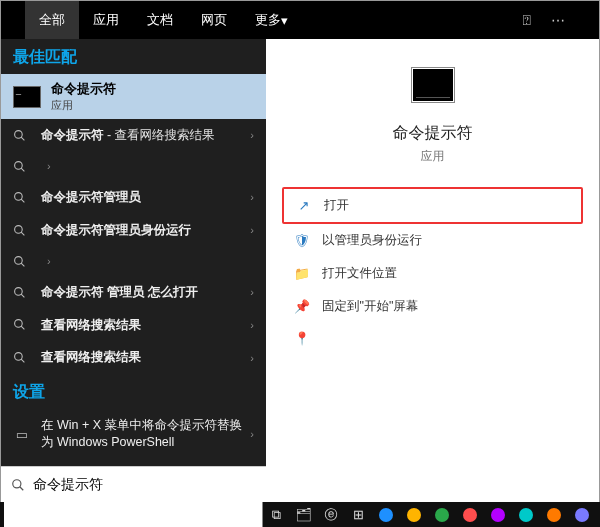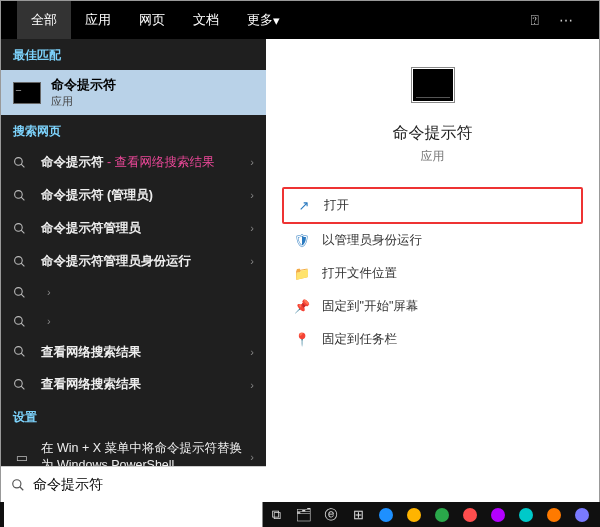--- a/index.html
+++ b/index.html
@@ -1,34 +1,34 @@
 <!DOCTYPE html>
 <html><head>
 <meta charset="utf-8">
 <style>
 * { margin: 0; padding: 0; box-sizing: border-box; font-family: "Microsoft YaHei", "Segoe UI", sans-serif; }
 body { width: 600px; height: 527px; background: #fff; overflow: hidden; position: relative; }
 .container { display: flex; flex-direction: column; height: 100%; border: 1px solid #999; }
-.topbar { background: #000; color: #fff; display: flex; align-items: center; height: 38px; padding: 0 16px; font-size: 13px; }
+.topbar { background: #000; color: #fff; display: flex; align-items: center; height: 38px; padding: 0 24px; font-size: 13px; }
 .tab { padding: 0 14px; height: 100%; display: flex; align-items: center; cursor: pointer; }
 .tab.active { background: #333; }
 .topbar-spacer { flex: 1; }
 .topbar-icon { padding: 0 10px; color: #ccc; font-size: 14px; cursor: pointer; }
 .body { flex: 1; display: flex; overflow: hidden; }
 .left { width: 265px; background: #1f1f1f; color: #fff; display: flex; flex-direction: column; overflow-y: auto; }
-.section-header { font-size: 12px; padding: 8px 12px 6px; color: #7dd3fc; font-weight: 600; }
+.section-header { font-size: 16px; padding: 8px 12px 6px; color: #0ea5e9; font-weight: 600; }
 .best-match { display: flex; align-items: center; background: #b9d2e8; color: #000; padding: 6px 12px; cursor: pointer; }
 .cmd-thumb { width: 28px; height: 22px; background: #000; border: 1px solid #666; margin-right: 10px; position: relative; }
 .cmd-thumb::after { content: "_"; position: absolute; top: -2px; left: 2px; color: #ccc; font-size: 9px; }
 .bm-title { font-size: 13px; font-weight: 600; }
 .bm-sub { font-size: 11px; color: #444; }
 .list-item { display: flex; align-items: center; padding: 8px 12px; cursor: pointer; font-size: 12.5px; color: #eee; }
 .list-icon { width: 18px; text-align: center; margin-right: 10px; color: #bbb; font-size: 13px; }
 .list-label { flex: 1; white-space: normal; line-height: 1.35; }
-.list-label .dim { color: #ec4899; }
+.list-label .dim { color: #e5e5e5; }
 .chev { color: #888; font-size: 11px; margin-left: 6px; }
 .right { flex: 1; background: #fff; display: flex; flex-direction: column; align-items: center; padding-top: 28px; }
 .app-thumb { width: 44px; height: 36px; background: #000; border: 1px solid #888; margin-bottom: 20px; position: relative; box-shadow: 0 0 0 1px #fff inset; }
 .app-thumb::before { content: ""; position: absolute; left: 4px; right: 4px; bottom: 4px; height: 1px; background: #555; }
 .app-title { font-size: 16px; color: #222; margin-bottom: 4px; }
 .app-sub { font-size: 12px; color: #777; margin-bottom: 22px; }
 .actions { width: 100%; padding: 0 16px; }
 .action { display: flex; align-items: center; padding: 8px 10px; font-size: 12.5px; color: #333; cursor: pointer; border-radius: 2px; }
 .action-icon { width: 20px; text-align: center; margin-right: 10px; color: #4a6; font-size: 13px; }
 .action.highlight { border: 2px solid #e33; }
@@ -42,62 +42,60 @@
 .tb-dot { width: 14px; height: 14px; border-radius: 50%; }
 svg { display: block; }
 </style>
 </head>
 <body>
 
 <div class="container">
   <div class="topbar">
     <div class="tab active">全部</div>
     <div class="tab">应用</div>
+    <div class="tab">文档</div>
     <div class="tab">网页</div>
-    <div class="tab">文档</div>
     <div class="tab">
         <span>更多</span> 
         <span>▾</span>
       </div>
     <div class="topbar-spacer"></div>
     <div class="topbar-icon">⍰</div>
     <div class="topbar-icon">⋯</div>
   </div>
 
   <div class="body">
     <div class="left">
       <div class="section-header">最佳匹配</div>
       <div class="best-match">
         <div class="cmd-thumb"></div>
         <div>
           <div class="bm-title">命令提示符</div>
           <div class="bm-sub">应用</div>
         </div>
       </div>
 
-      <div class="section-header">搜索网页</div>
       <div id="web-list">
           <div class="list-item">
             <span class="list-icon">
               <svg width="13" height="13" viewBox="0 0 24 24" fill="none" stroke="#bbb" stroke-width="2">
                 <circle cx="10" cy="10" r="7"></circle>
                 <line x1="21" y1="21" x2="15" y2="15"></line>
               </svg>
             </span>
             <span class="list-label"><b>命令提示符</b><span class="dim"> - 查看网络搜索结果</span></span>
             <span class="chev">›</span>
           </div>
           <div class="list-item">
             <span class="list-icon">
               <svg width="13" height="13" viewBox="0 0 24 24" fill="none" stroke="#bbb" stroke-width="2">
                 <circle cx="10" cy="10" r="7"></circle>
                 <line x1="21" y1="21" x2="15" y2="15"></line>
               </svg>
             </span>
-            <span class="list-label"><b>命令提示符 (管理员)</b></span>
             <span class="chev">›</span>
           </div>
           <div class="list-item">
             <span class="list-icon">
               <svg width="13" height="13" viewBox="0 0 24 24" fill="none" stroke="#bbb" stroke-width="2">
                 <circle cx="10" cy="10" r="7"></circle>
                 <line x1="21" y1="21" x2="15" y2="15"></line>
               </svg>
             </span>
             <span class="list-label"><b>命令提示符管理员</b></span>
@@ -122,20 +120,21 @@
             </span>
             <span class="chev">›</span>
           </div>
           <div class="list-item">
             <span class="list-icon">
               <svg width="13" height="13" viewBox="0 0 24 24" fill="none" stroke="#bbb" stroke-width="2">
                 <circle cx="10" cy="10" r="7"></circle>
                 <line x1="21" y1="21" x2="15" y2="15"></line>
               </svg>
             </span>
+            <span class="list-label"><b>命令提示符 管理员 怎么打开</b></span>
             <span class="chev">›</span>
           </div>
           <div class="list-item">
             <span class="list-icon">
               <svg width="13" height="13" viewBox="0 0 24 24" fill="none" stroke="#bbb" stroke-width="2">
                 <circle cx="10" cy="10" r="7"></circle>
                 <line x1="21" y1="21" x2="15" y2="15"></line>
               </svg>
             </span>
             <span class="list-label"><b>查看网络搜索结果</b></span>
@@ -184,21 +183,20 @@
           <div class="action blueicon">
             <span class="action-icon">📁</span>
             <span>打开文件位置</span>
           </div>
           <div class="action blueicon">
             <span class="action-icon">📌</span>
             <span>固定到"开始"屏幕</span>
           </div>
           <div class="action blueicon">
             <span class="action-icon">📍</span>
-            <span>固定到任务栏</span>
           </div>
         </div>
     </div>
   </div>
 </div>
 
 <div class="searchbar">
   <span class="sicon">
     <svg width="14" height="14" viewBox="0 0 24 24" fill="none" stroke="#555" stroke-width="2">
         <circle cx="10" cy="10" r="7"></circle>

